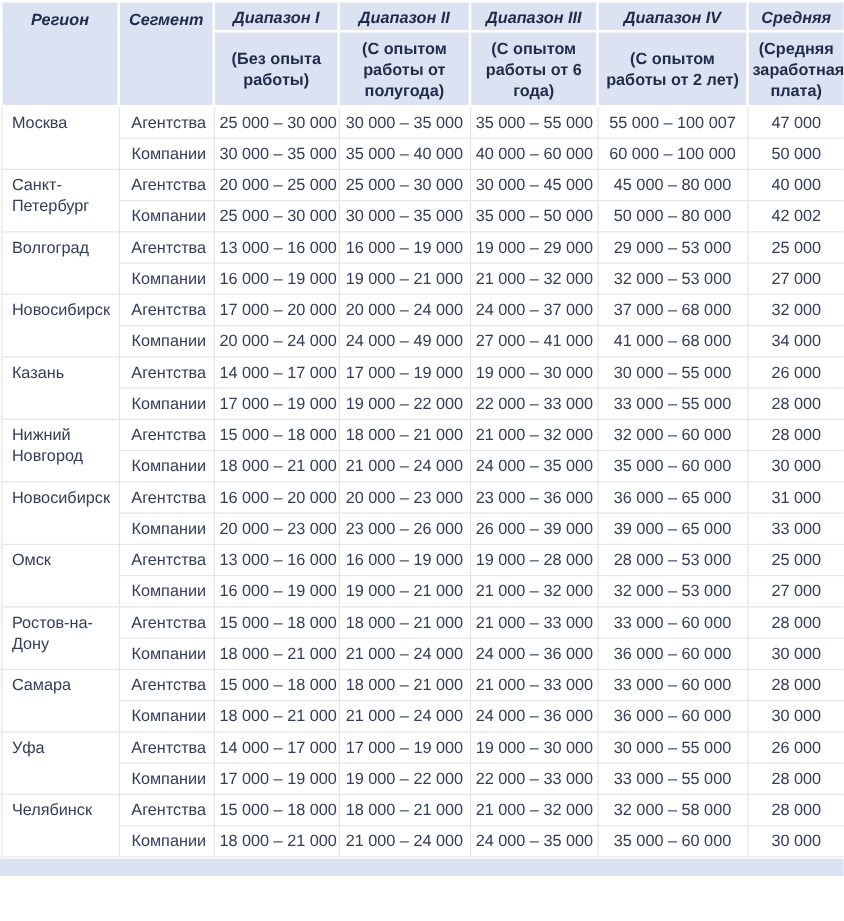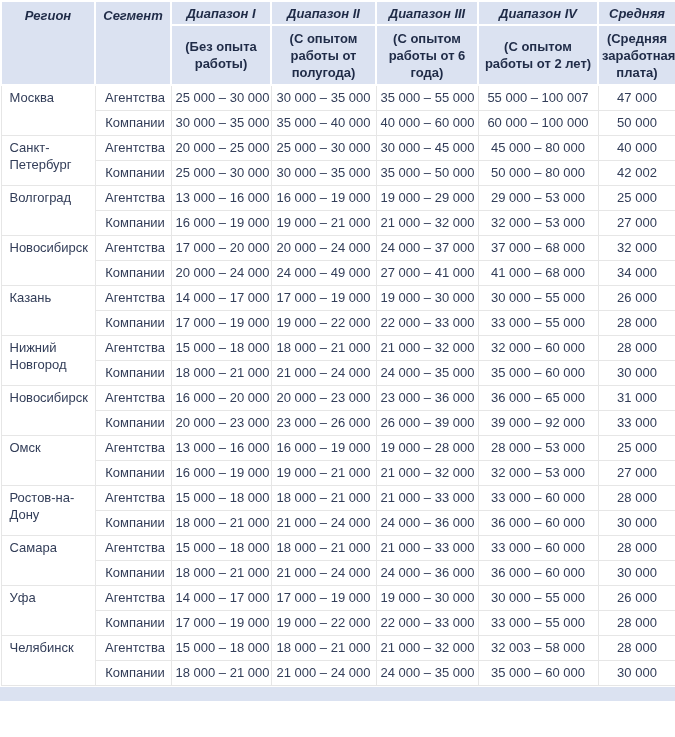--- a/index.html
+++ b/index.html
@@ -204,21 +204,21 @@
         <td class="value-cell">20 000 – 23 000</td>
         <td class="value-cell">23 000 – 36 000</td>
         <td class="value-cell">36 000 – 65 000</td>
         <td class="value-cell">31 000</td>
       </tr>
       <tr>
         <td class="segment-cell">Компании</td>
         <td class="value-cell">20 000 – 23 000</td>
         <td class="value-cell">23 000 – 26 000</td>
         <td class="value-cell">26 000 – 39 000</td>
-        <td class="value-cell">39 000 – 92 000</td>
+        <td class="value-cell">39 000 – 65 000</td>
         <td class="value-cell">33 000</td>
       </tr>
       <tr>
         <td class="region-cell" rowspan="2">Омск</td>
         <td class="segment-cell">Агентства</td>
         <td class="value-cell">13 000 – 16 000</td>
         <td class="value-cell">16 000 – 19 000</td>
         <td class="value-cell">19 000 – 28 000</td>
         <td class="value-cell">28 000 – 53 000</td>
         <td class="value-cell">25 000</td>
@@ -281,21 +281,21 @@
         <td class="value-cell">22 000 – 33 000</td>
         <td class="value-cell">33 000 – 55 000</td>
         <td class="value-cell">28 000</td>
       </tr>
       <tr>
         <td class="region-cell" rowspan="2">Челябинск</td>
         <td class="segment-cell">Агентства</td>
         <td class="value-cell">15 000 – 18 000</td>
         <td class="value-cell">18 000 – 21 000</td>
         <td class="value-cell">21 000 – 32 000</td>
-        <td class="value-cell">32 003 – 58 000</td>
+        <td class="value-cell">32 000 – 58 000</td>
         <td class="value-cell">28 000</td>
       </tr>
       <tr>
         <td class="segment-cell">Компании</td>
         <td class="value-cell">18 000 – 21 000</td>
         <td class="value-cell">21 000 – 24 000</td>
         <td class="value-cell">24 000 – 35 000</td>
         <td class="value-cell">35 000 – 60 000</td>
         <td class="value-cell">30 000</td>
       </tr>

